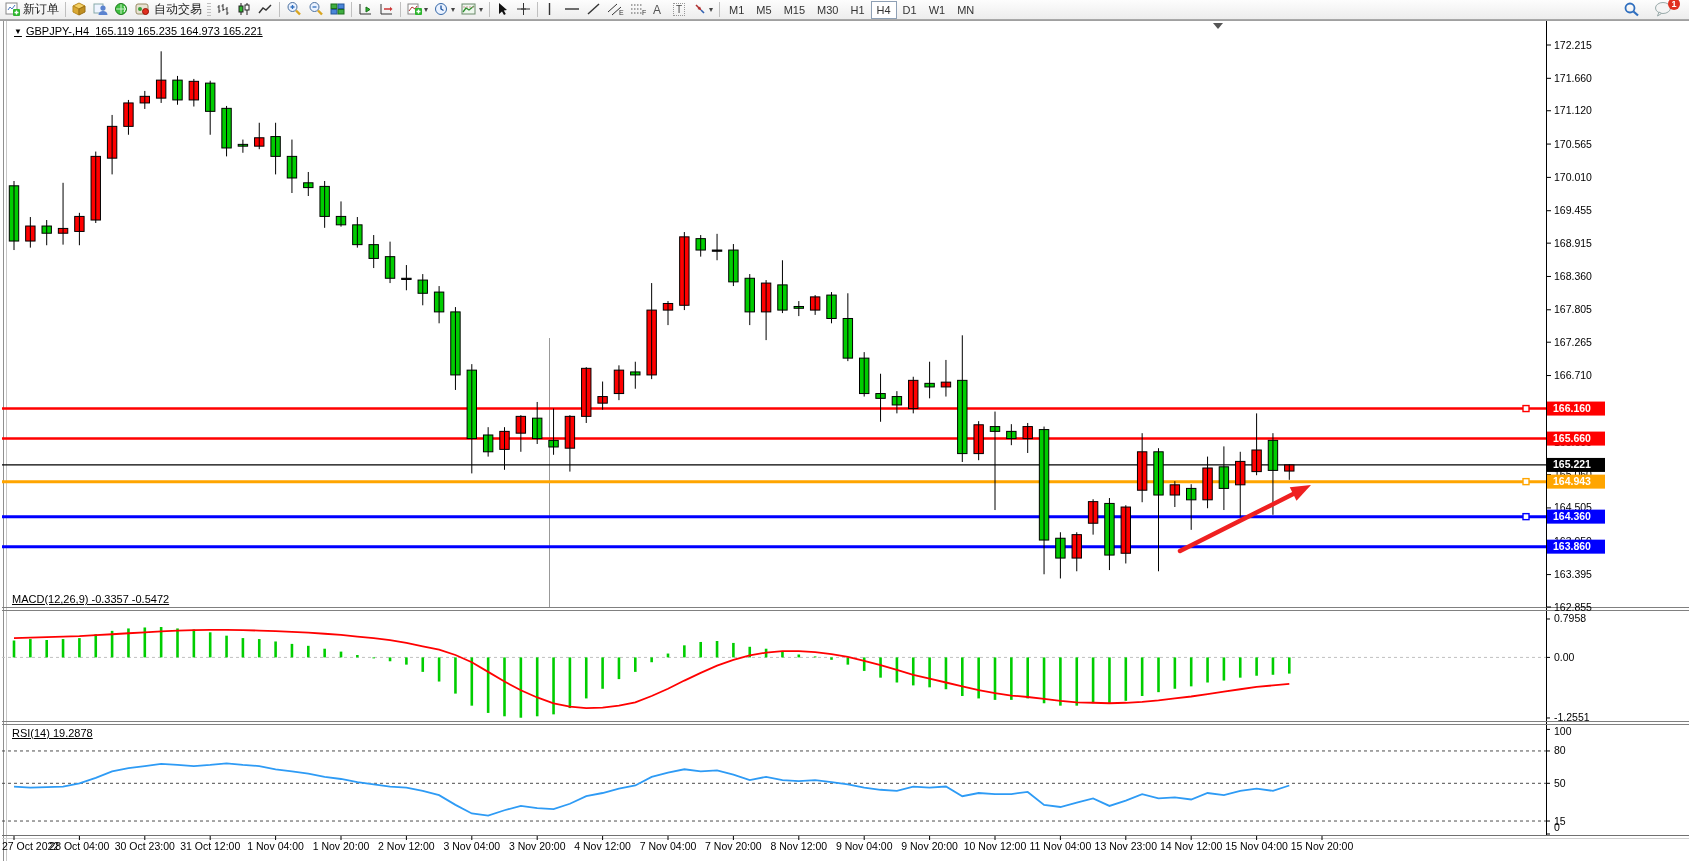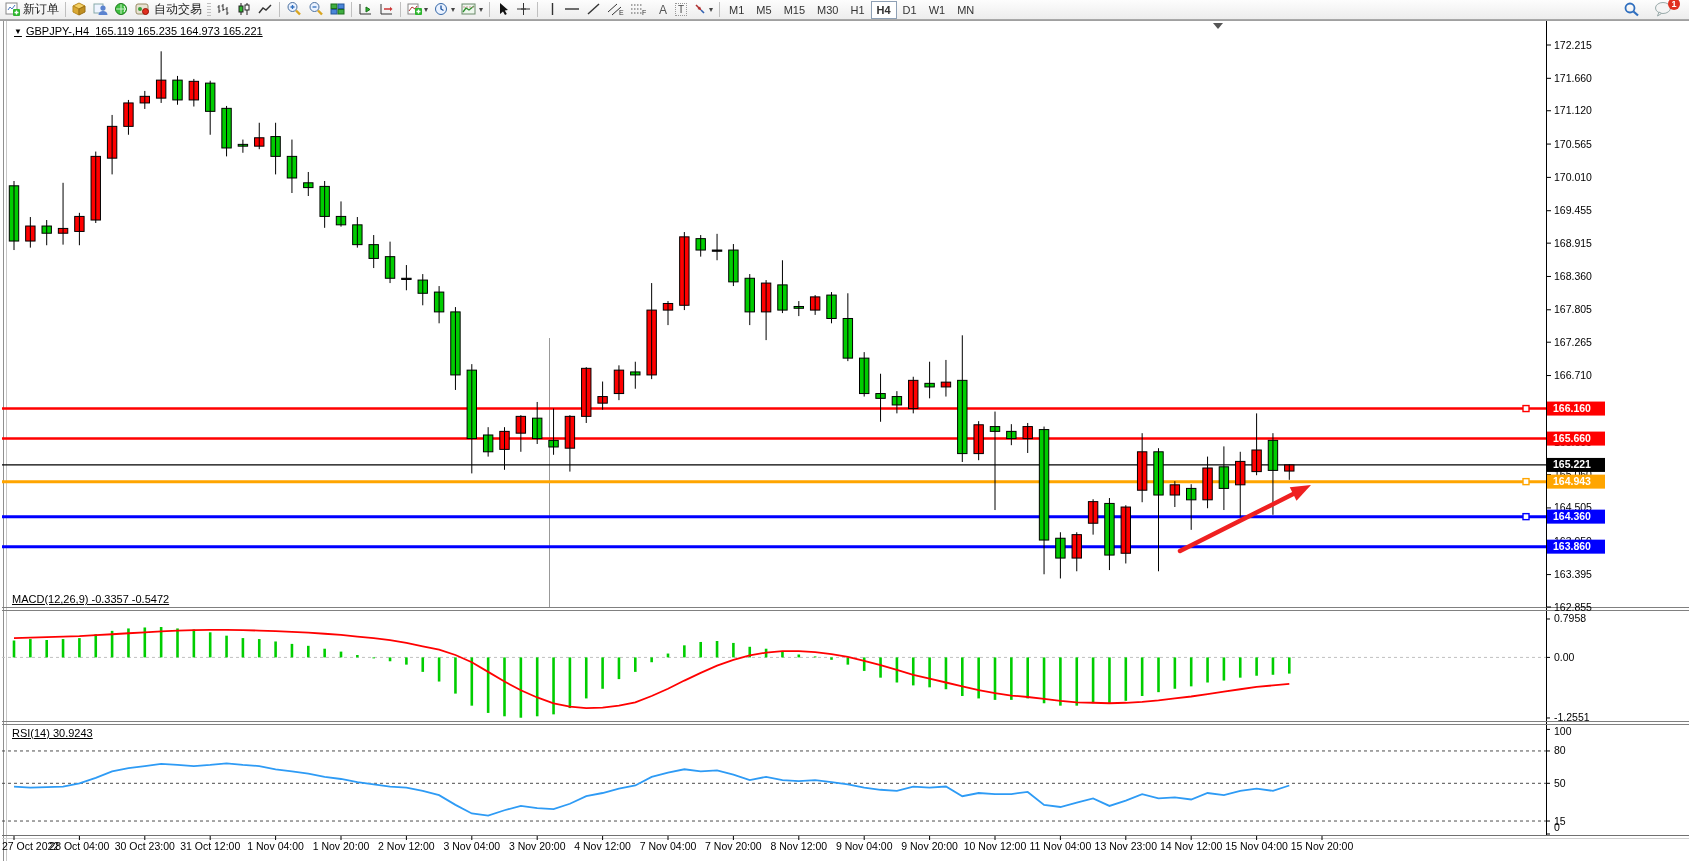--- a/index.html
+++ b/index.html
@@ -1,29 +1,29 @@
 <!DOCTYPE html>
 <html><head>
 <meta charset="utf-8">
 <style>
   html,body{margin:0;padding:0;width:1689px;height:861px;overflow:hidden;
     background:#ffffff;font-family:"Liberation Sans",sans-serif;}
   #toolbar{position:absolute;left:0;top:0;width:1689px;height:20px;
     background:linear-gradient(#fdfdfd,#ededed);display:flex;align-items:center;
     border-bottom:1px solid #a8a8a8;box-sizing:border-box;padding-left:2px;}
   .tb{height:18px;min-width:20px;border:1px solid transparent;background:transparent;
-    display:flex;align-items:center;justify-content:flex-end;font-size:11px;color:#222;
+    display:flex;align-items:center;justify-content:flex-start;font-size:11px;color:#222;
     padding:0 2px;box-sizing:border-box;cursor:default;}
   .tb .lbl{margin-left:3px;font-size:12px;white-space:nowrap;}
   .caret{font-size:8px;color:#444;margin-left:2px;}
   .sep{width:1px;height:15px;background:#c0c0c0;margin:0 3px;}
   .handle{width:4px;height:14px;margin:0 2px;
     background:repeating-linear-gradient(to bottom,#bfbfbf 0 1px,transparent 1px 3px);}
   .tf{font-size:11px;color:#333;padding:8px 5px;}
-  .tf.active{background:#fff;border:1px solid #8ea0b5;font-weight:bold;}
+  .tf.active{background:#fff;border:1px solid #8ea0b5;}
   #right-icons{margin-left:auto;display:flex;align-items:center;margin-right:14px;}
   .chat-badge{position:absolute;top:-4px;right:-6px;width:12px;height:12px;background:#e03020;
     border-radius:50%;color:#fff;font-size:9px;line-height:12px;text-align:center;font-weight:bold;}
   #chart-root{position:absolute;left:0;top:20px;width:1689px;height:841px;background:#fff;}
   #chart-svg{position:absolute;left:0;top:0;}
   .overlay-label{position:absolute;font-size:11px;color:#000;white-space:pre;text-decoration:underline;}
   #symbol-label{left:14px;top:5px;}
   #symbol-label .tri{font-size:8px;vertical-align:1px;margin-right:4px;}
   #macd-label{left:12px;top:573px;}
   #rsi-label{left:12px;top:707px;}
@@ -661,14 +661,14 @@
       <line x1="929.6000000000001" y1="816" x2="929.6000000000001" y2="820" stroke="#000" stroke-width="1"></line>
       <line x1="995.0000000000001" y1="816" x2="995.0000000000001" y2="820" stroke="#000" stroke-width="1"></line>
       <line x1="1060.4" y1="816" x2="1060.4" y2="820" stroke="#000" stroke-width="1"></line>
       <line x1="1125.8000000000002" y1="816" x2="1125.8000000000002" y2="820" stroke="#000" stroke-width="1"></line>
       <line x1="1191.2" y1="816" x2="1191.2" y2="820" stroke="#000" stroke-width="1"></line>
       <line x1="1256.6000000000001" y1="816" x2="1256.6000000000001" y2="820" stroke="#000" stroke-width="1"></line>
       <line x1="1322" y1="816" x2="1322" y2="820" stroke="#000" stroke-width="1"></line>
     </svg>
   <div id="symbol-label" class="overlay-label"><span class="tri">▼</span><span>GBPJPY-,H4</span><span>  </span><span>165.119 165.235 164.973 165.221</span></div>
   <div id="macd-label" class="overlay-label">MACD(12,26,9) -0.3357 -0.5472</div>
-  <div id="rsi-label" class="overlay-label">RSI(14) 30.9243</div>
+  <div id="rsi-label" class="overlay-label">RSI(14) 19.2878</div>
 </div>
 
 </body></html>

